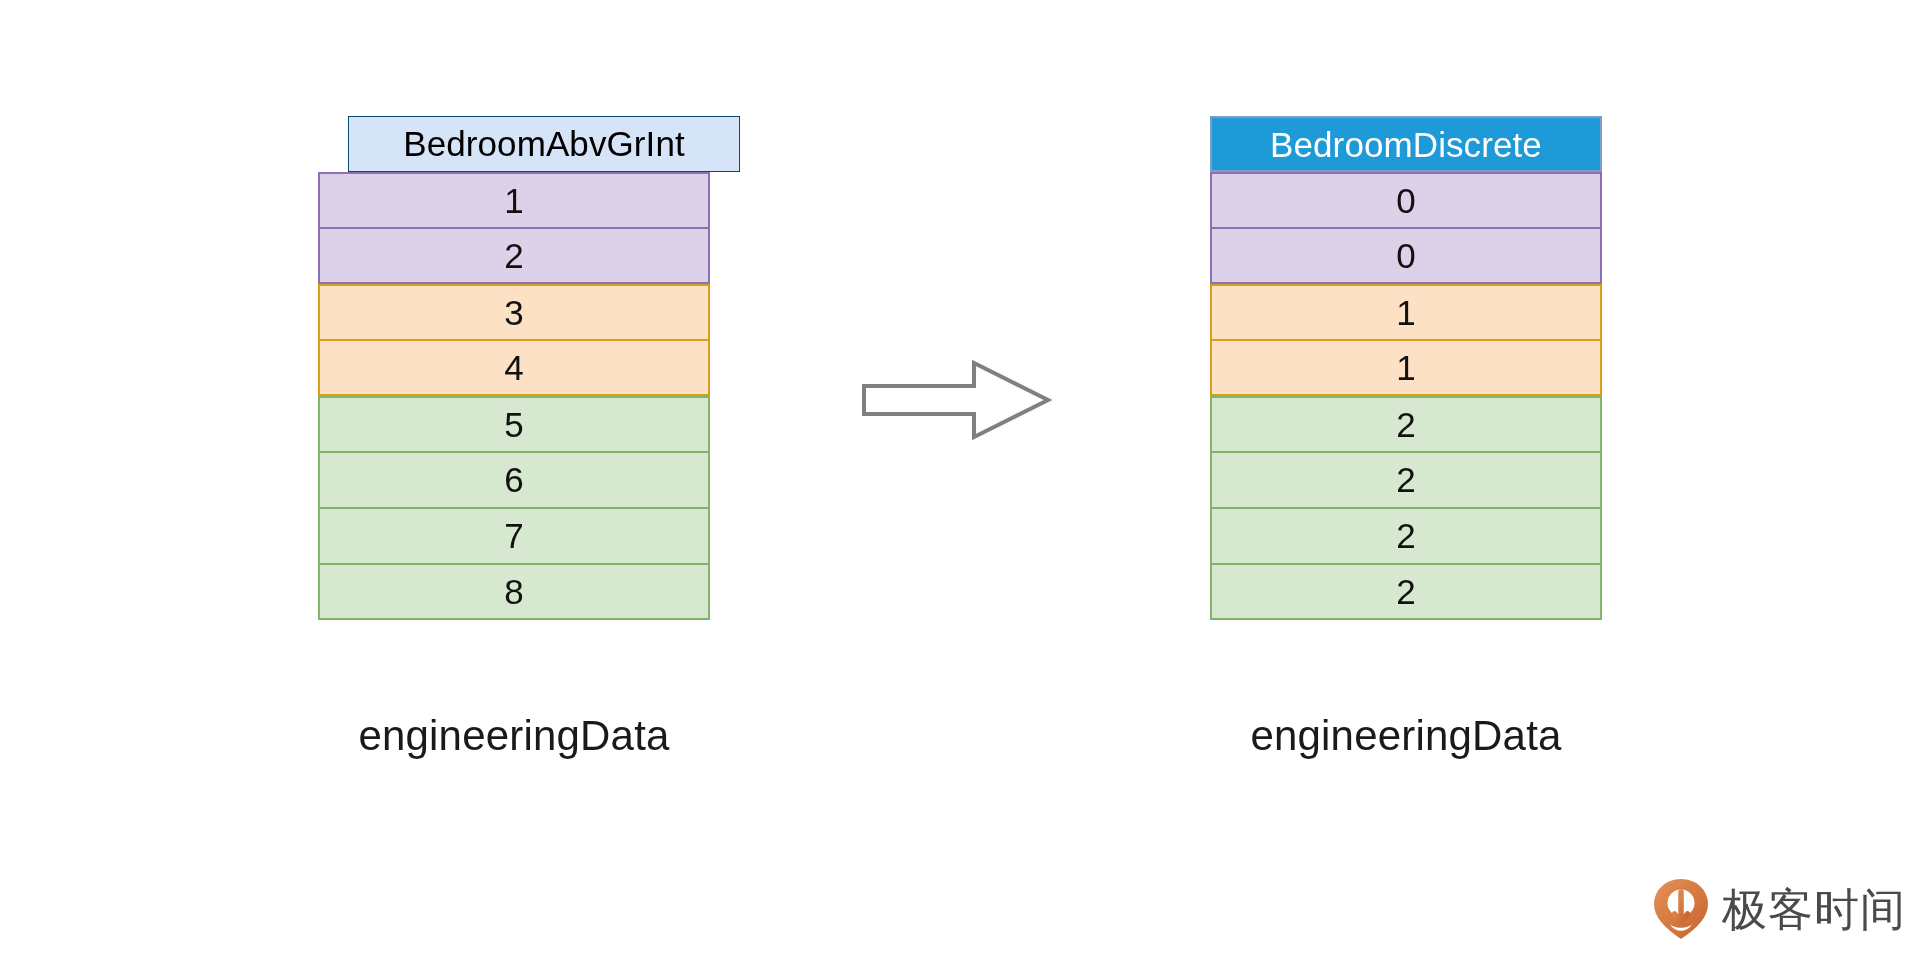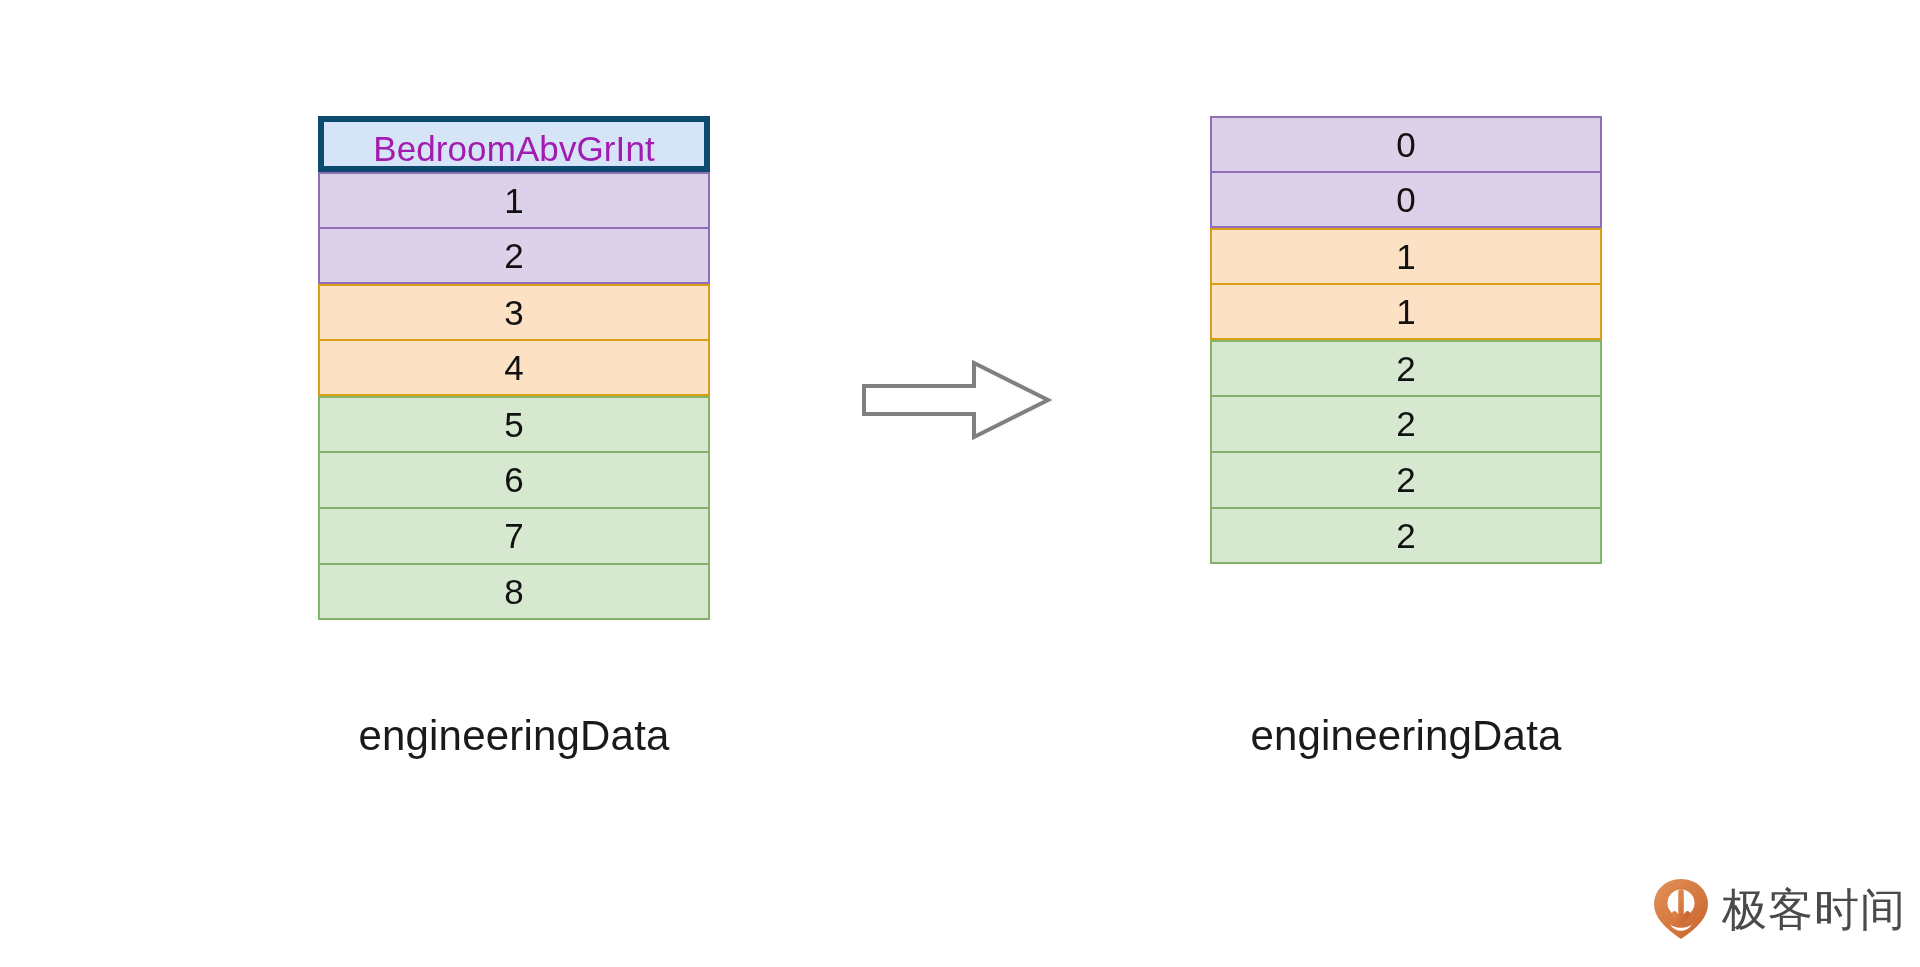--- a/index.html
+++ b/index.html
@@ -36,22 +36,23 @@
     text-align: center;
     font-size: 35px;
     color: #111111;
     font-weight: 400;
     letter-spacing: 0.1px;
   }
 
   
   .cell.header-light {
     background: #d6e4f7;
-    border: 6px solid #0c4a6e;
-    color: #a21caf;
+    border: 1px solid #0c4a6e;
+    color: #000000;
+    margin-left: 30px;
   }
   .cell.header-solid {
     background: #1e9ad8;
     border: 2px solid #7b9fc4;
     color: #ffffff;
   }
 
   
   .cell.grp-purple {
     background: #ddd1e9;
@@ -148,20 +149,21 @@
 
   <div class="caption left">engineeringData</div>
 
   <div class="arrow-wrap">
     <svg width="190" height="80" viewBox="0 0 190 80">
       <polygon points="2,26 112,26 112,3 186,40 112,77 112,54 2,54" fill="#ffffff" stroke="#808080" stroke-width="4" stroke-linejoin="miter"></polygon>
     </svg>
   </div>
 
   <div class="table-block right">
+    <div class="cell header-solid">BedroomDiscrete</div>
 
     <div class="cell grp-purple first">0</div>
     <div class="cell grp-purple last">0</div>
 
     <div class="cell grp-orange first">1</div>
     <div class="cell grp-orange last">1</div>
 
     <div class="cell grp-green first">2</div>
     <div class="cell grp-green">2</div>
     <div class="cell grp-green">2</div>

